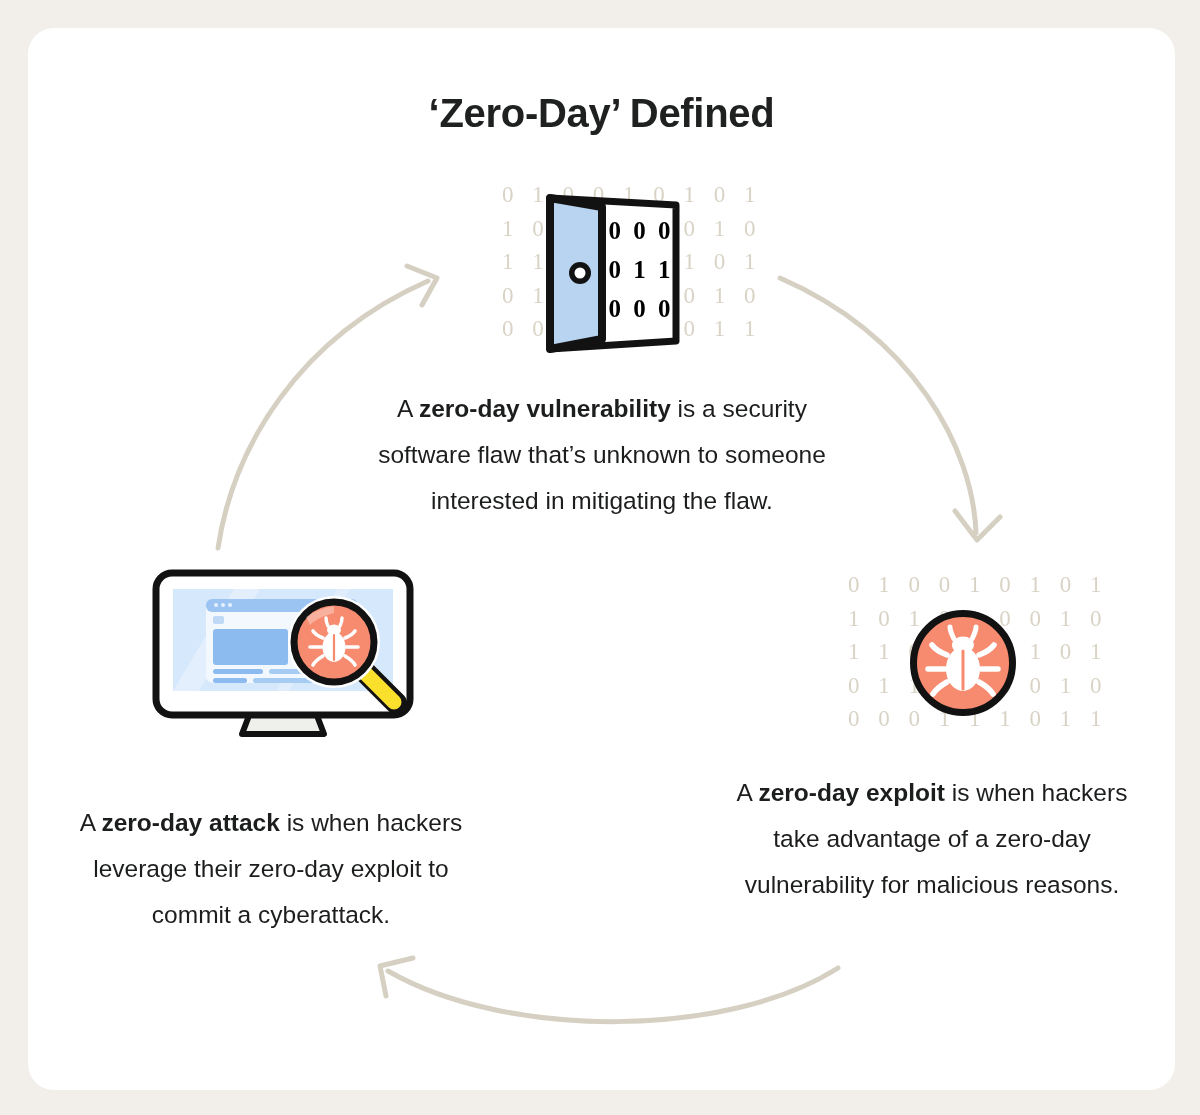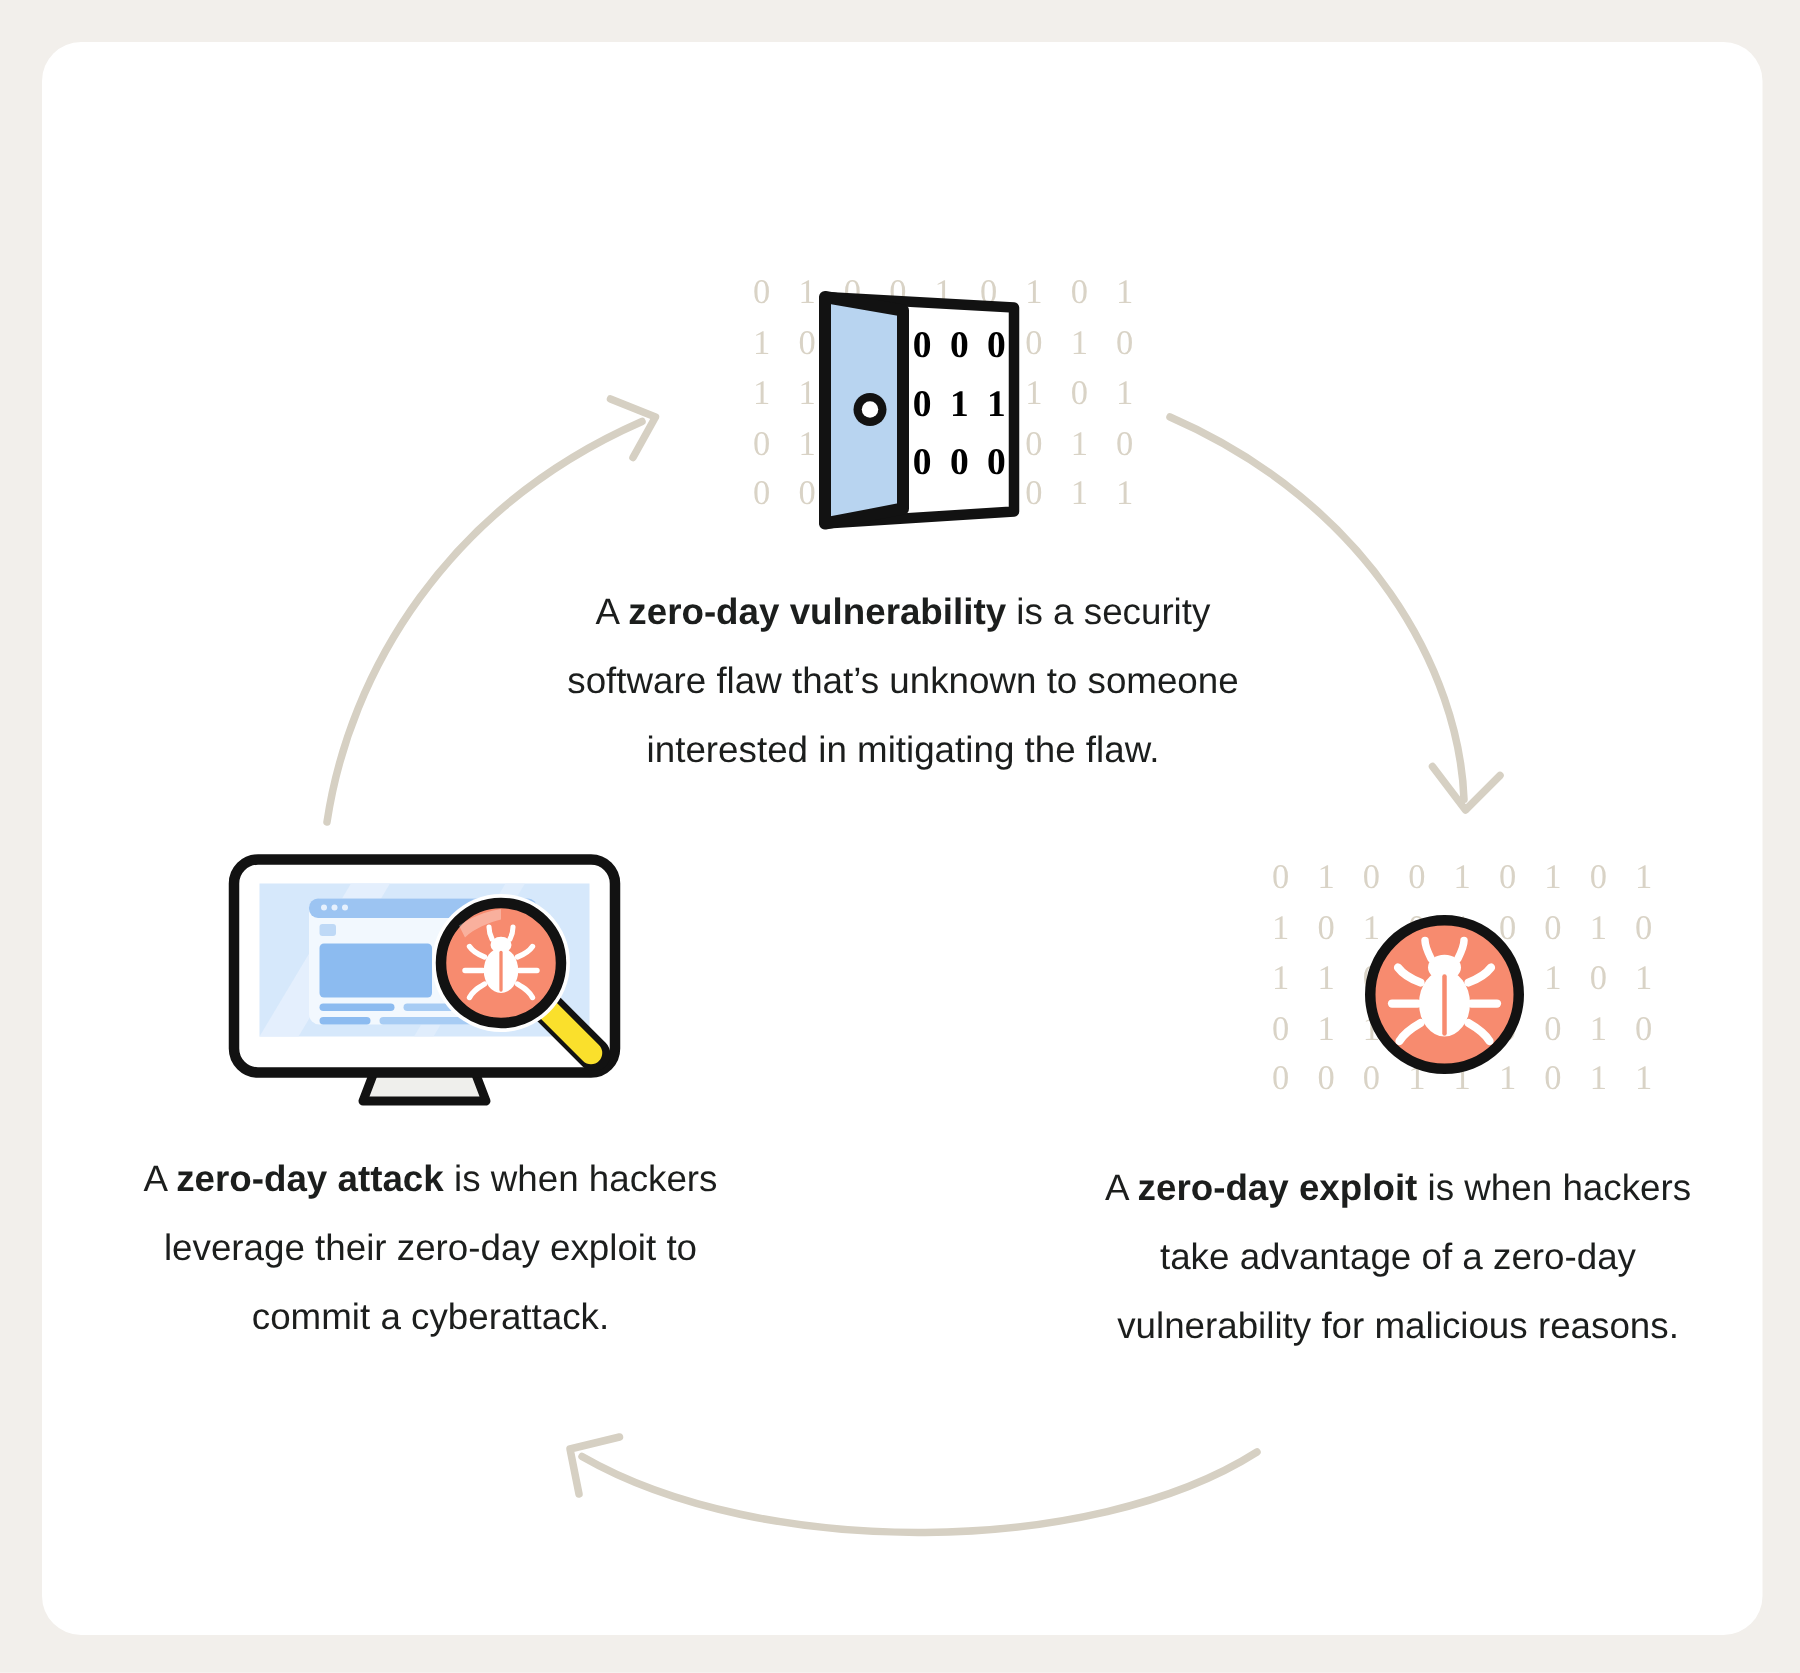--- a/index.html
+++ b/index.html
@@ -77,27 +77,28 @@
   .para {
     position: absolute;
     font-size: 24.5px;
     line-height: 46px;
     color: #1C1E1D;
     text-align: center;
   }
   .para b { font-weight: bold; }
   #para-top    { left: 324px; top: 358px; width: 500px; }
   #para-right  { left: 704px; top: 742px; width: 400px; }
-  #para-left   { left: 48px;  top: 736px; width: 390px; margin-left: 16px; }
+  #para-left   { left: 48px;  top: 772px; width: 390px; }
 </style>
 </head>
 <body>
 
 <div id="card">
 
+  <h1 id="title">‘Zero-Day’ Defined</h1>
 
   <svg id="arrows" viewBox="0 0 1147 1062">
 
     <g>
       <path d="M 190 520 C 205 420 270 310 400 253" fill="none" stroke="#D6D0C3" stroke-width="5" stroke-linecap="round"></path>
       <path d="M 379 238 L 409 250 L 394 277" fill="none" stroke="#D6D0C3" stroke-width="5" stroke-linecap="round" stroke-linejoin="round"></path>
     </g>
 
     <g>
       <path d="M 752 250 C 885 308 945 420 948 505" fill="none" stroke="#D6D0C3" stroke-width="5" stroke-linecap="round"></path>

